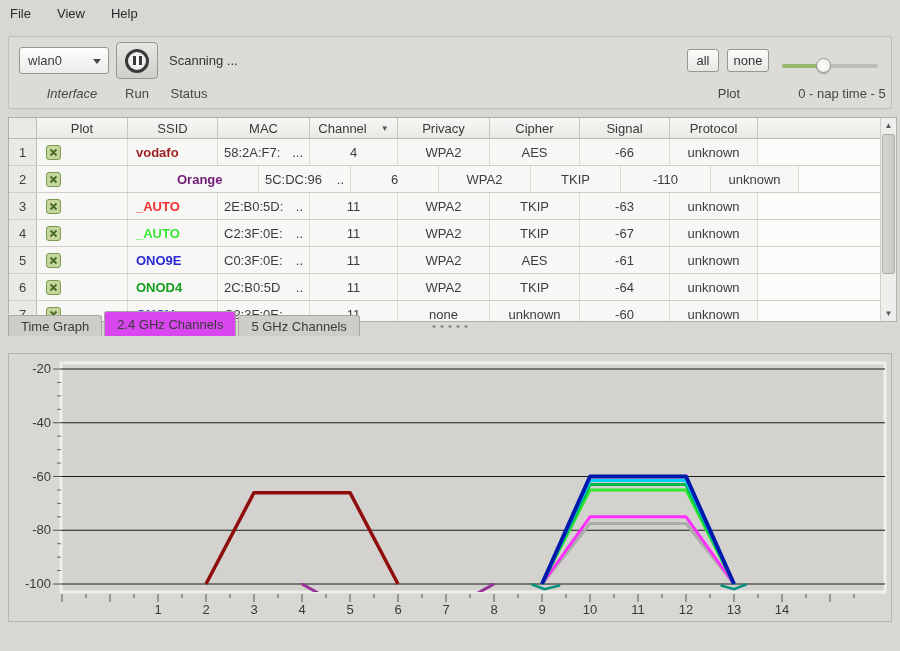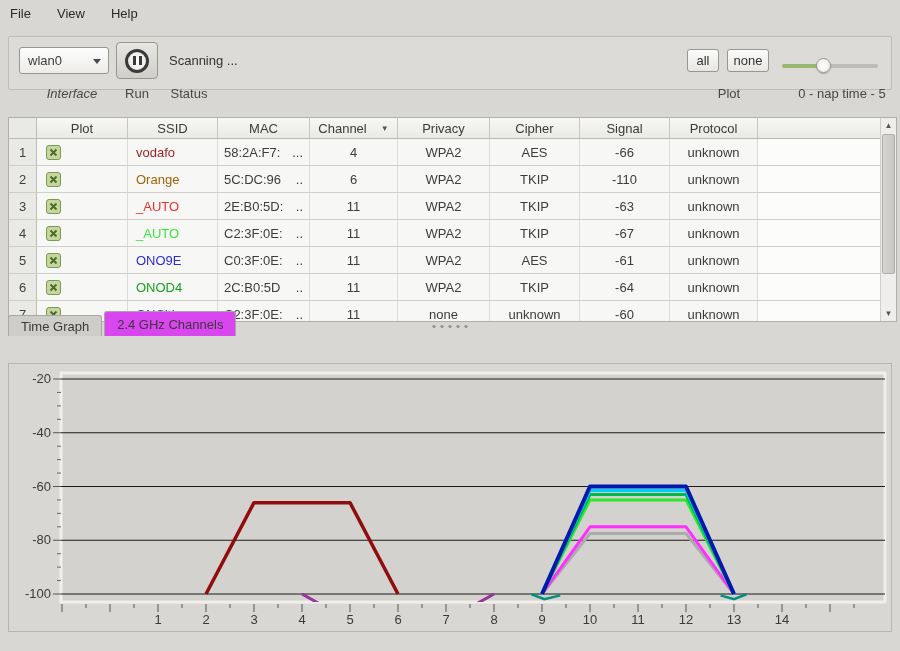--- a/index.html
+++ b/index.html
@@ -10,21 +10,21 @@
     background:#d8d7d3;
     position:relative; overflow:hidden;
   }
 
   
   .menubar { position:absolute; left:0; top:0; width:900px; height:26px;
              display:flex; align-items:center; padding-left:10px; gap:26px; }
   .menu-item { color:#2a2a2a; cursor:default; }
 
   
-  .toolbar { position:absolute; left:8px; top:36px; width:884px; height:54px;
+  .toolbar { position:absolute; left:8px; top:36px; width:884px; height:73px;
              background:#dcdbd7; border:1px solid #bebdb8; border-radius:2px; }
   .combo { position:absolute; left:10px; top:10px; width:90px; height:27px;
            background:linear-gradient(#fdfdfd,#ececea); border:1px solid #979691;
            border-radius:3px; display:flex; align-items:center; padding:0 8px; }
   .combo-arrow { position:absolute; right:7px; top:11px; width:0; height:0;
                  border-left:4px solid transparent; border-right:4px solid transparent;
                  border-top:5px solid #4a4a4a; }
   .runbtn { position:absolute; left:107px; top:5px; width:42px; height:37px;
             background:linear-gradient(#e6e6e3,#cfcecb); border:1px solid #97968f;
             border-radius:4px; display:flex; align-items:center; justify-content:center; }
@@ -66,21 +66,21 @@
   .c { display:flex; align-items:center; justify-content:center;
        border-right:1px solid #dedddа; border-right:1px solid #dcdbd6; overflow:hidden; }
   .c.filler { border-right:none; flex:1; background:#fcfcfb; }
   .num { background:#e9e9e6; border-right:1px solid #bdbcb7; color:#3f3f3f; }
   .w-num{width:28px;} .w-plot{width:91px;} .w-ssid{width:90px;} .w-mac{width:92px;}
   .w-chan{width:88px;} .w-priv{width:92px;} .w-ciph{width:90px;} .w-sig{width:90px;}
   .w-prot{width:88px;}
   .c.plotc { justify-content:flex-start; padding-left:9px; }
   .pcheck { width:15px; height:15px; border:1.5px solid #7a9a50; border-radius:3px;
             background:#c6d69e; display:flex; align-items:center; justify-content:center; }
-  .c.ssidc { justify-content:flex-start; padding-left:8px; white-space:nowrap; }
+  .c.ssidc { justify-content:flex-start; padding-left:8px; white-space:nowrap;font-weight:bold; }
   .c.macc { justify-content:space-between; padding:0 6px; white-space:nowrap; }
   .vscroll { position:absolute; right:0; top:0; width:16px; height:203px;
              background:#efeeec; border-left:1px solid #cfcec9; }
   .vs-arrow { position:absolute; left:0; width:15px; height:15px; display:flex;
               align-items:center; justify-content:center; font-size:8px; color:#555; }
   .vs-up{top:0;} .vs-down{bottom:0;}
   .vs-thumb { position:absolute; left:1px; top:16px; width:13px; height:140px;
               background:linear-gradient(90deg,#d6d5d1,#c7c6c2); border:1px solid #aeada8;
               border-radius:2px; }
 
@@ -90,21 +90,21 @@
               background-size:8px 5px; background-repeat:repeat-x; }
 
   
   .tabs { position:absolute; left:8px; top:311px; height:25px; display:flex; align-items:flex-end;justify-content:space-between; }
   .tab { height:21px; display:flex; align-items:center; padding:0 12px;
          background:#cecdc9; border:1px solid #a8a7a2; border-bottom:none;
          border-radius:3px 3px 0 0; margin-right:2px; color:#3a3a3a; }
   .tab.active { height:25px; background:#d946ef; position:relative; z-index:3; }
 
   
-  .chart-frame { position:absolute; left:8px; top:363px; width:884px; height:269px;
+  .chart-frame { position:absolute; left:8px; top:353px; width:884px; height:269px;
                  background:#d8d7d3; border:1px solid #b6b5b1; z-index:2; }
   svg { display:block; font-family:"Liberation Sans", sans-serif; }
 </style>
 </head>
 <body>
 
 <div class="menubar">
   <span class="menu-item">File</span>
   <span class="menu-item">View</span>
   <span class="menu-item">Help</span>
@@ -194,21 +194,21 @@
       </div>
       <div class="trow">
         <div class="c num w-num">2</div>
         <div class="c plotc w-plot">
           <div class="pcheck">
             <svg width="9" height="9">
               <path d="M1.5 1.5 L7.5 7.5 M7.5 1.5 L1.5 7.5" stroke="#476b22" stroke-width="1.8" fill="none"></path>
             </svg>
           </div>
         </div>
-        <div class="c ssidc w-ssid" style="color: #a16207;">Orange</div>
+        <div class="c ssidc w-ssid" style="color: #701a75; margin-left: 41px;">Orange</div>
         <div class="c macc w-mac">
           <span>5C:DC:96</span>
           <span>..</span>
         </div>
         <div class="c w-chan">6</div>
         <div class="c w-priv">WPA2</div>
         <div class="c w-ciph">TKIP</div>
         <div class="c w-sig">-110</div>
         <div class="c w-prot">unknown</div>
         <div class="c filler"></div>
@@ -324,20 +324,21 @@
     <div class="vs-thumb"></div>
     <div class="vs-arrow vs-down">▼</div>
   </div>
 </div>
 
 <div class="splitter"></div>
 
 <div class="tabs">
   <div class="tab">Time Graph</div>
   <div class="tab active">2.4 GHz Channels</div>
+  <div class="tab">5 GHz Channels</div>
 </div>
 
 <div class="chart-frame">
   <svg id="chart-svg" width="882" height="267">
       <defs>
         <clipPath id="canvasClip">
           <rect x="52" y="9" width="824" height="229"></rect>
         </clipPath>
       </defs>
       <rect x="52" y="9" width="824" height="229" fill="#d3d2ce" stroke="#f0efec" stroke-width="3"></rect>

